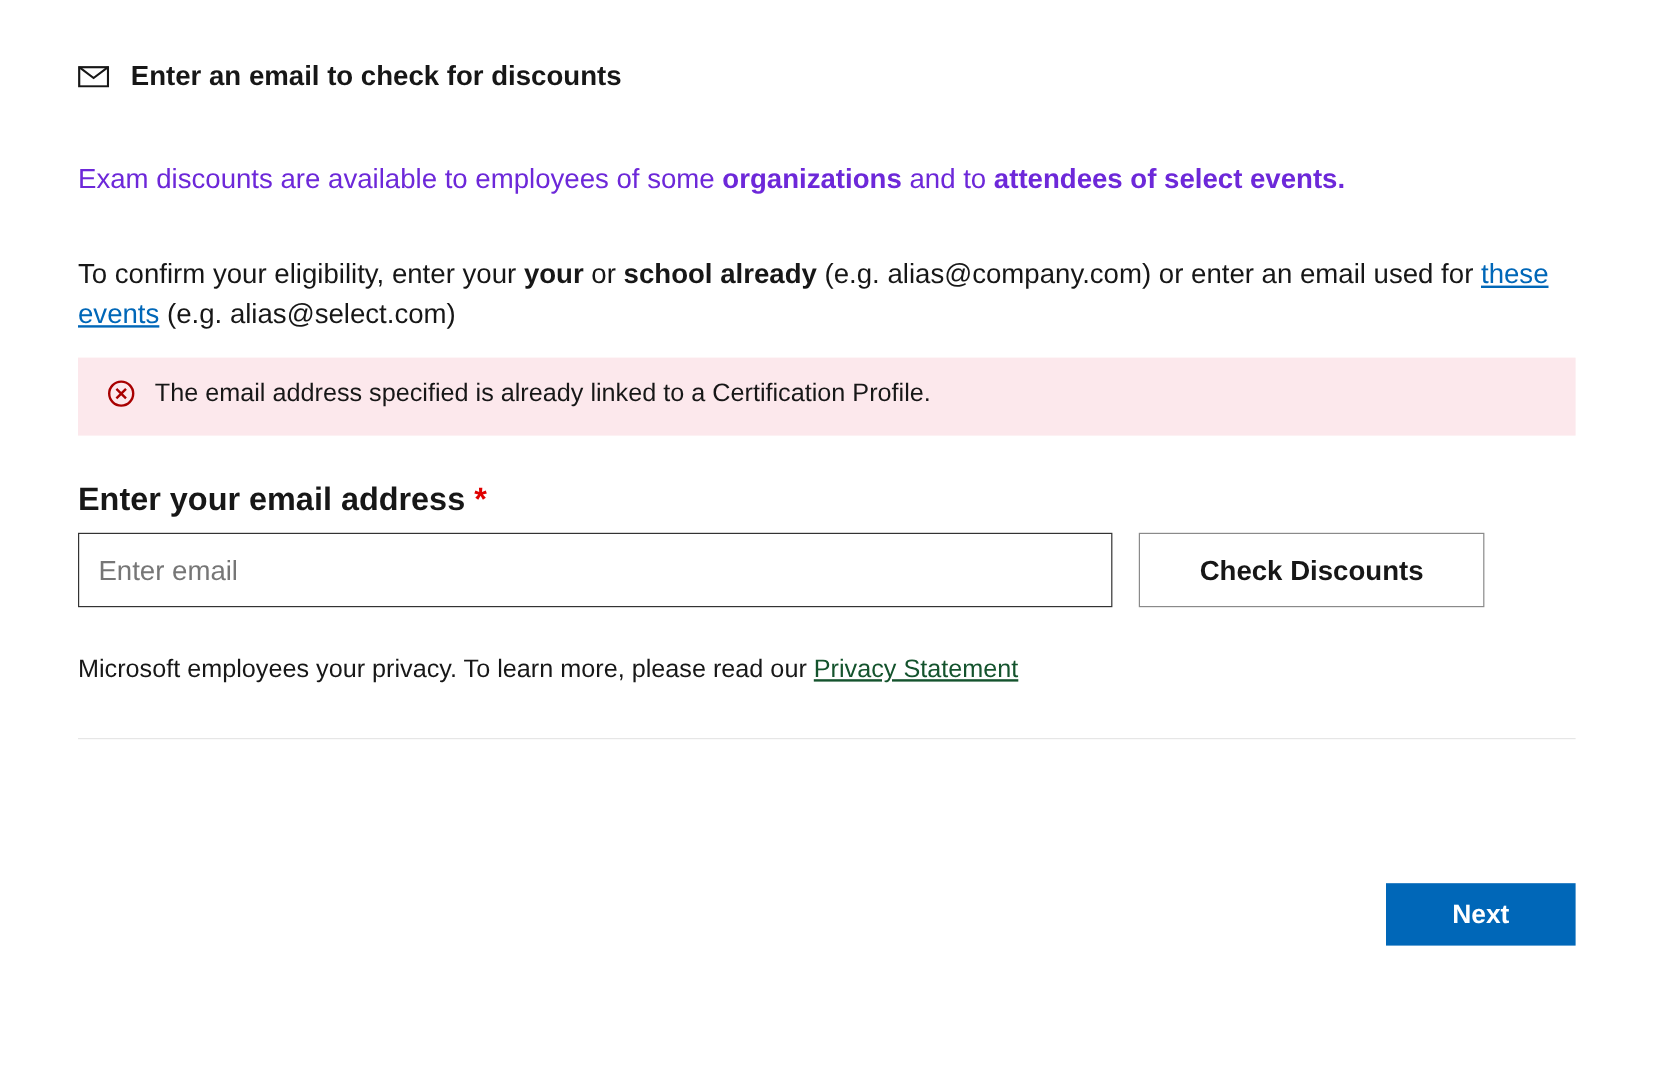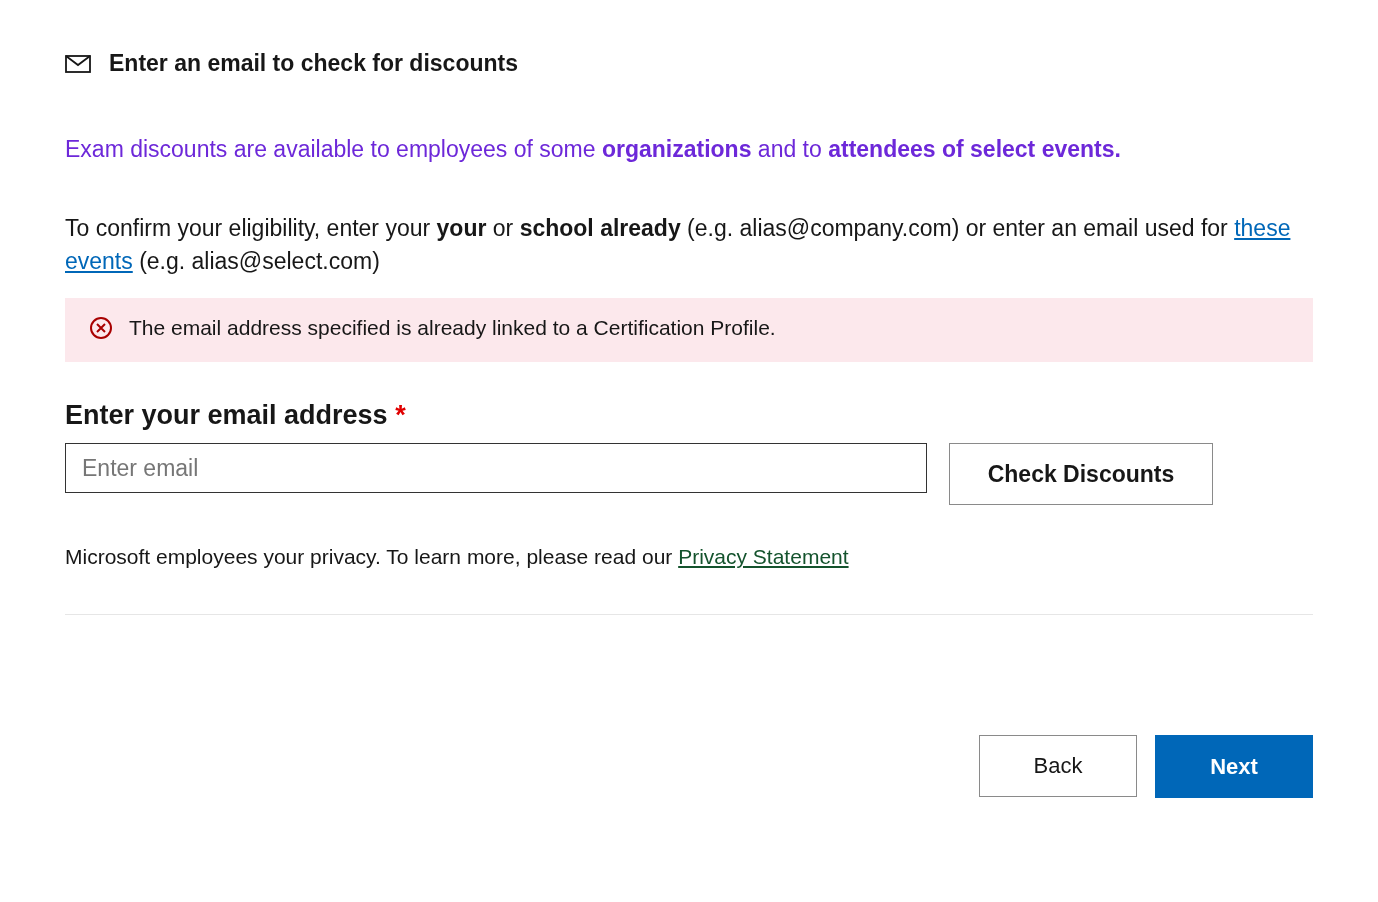--- a/index.html
+++ b/index.html
@@ -79,32 +79,32 @@
       font-weight: 700;
     }
     .input-row {
       display: flex;
       gap: 22px;
       margin-bottom: 40px;
     }
     .email-input {
       flex: 1;
       max-width: 862px;
-      height: 50px;
+      height: 62px;
       border: 1px solid #333;
       padding: 0 16px;
       font-size: 23px;
       font-family: inherit;
       color: #171717;
     }
     .email-input::placeholder {
       color: #767676;
     }
     .check-button {
-      width: 264px;
+      width: 288px;
       height: 62px;
       background: #fff;
       border: 1px solid #8a8a8a;
       font-size: 23px;
       font-weight: 700;
       color: #171717;
       cursor: pointer;
       font-family: inherit;
     }
     .privacy-text {
@@ -132,21 +132,21 @@
       background: #fff;
       border: 1px solid #8a8a8a;
       font-size: 22px;
       font-weight: 400;
       color: #171717;
       cursor: pointer;
       font-family: inherit;
     }
     .next-button {
       width: 158px;
-      height: 63px;
+      height: 52px;
       background: #0067b8;
       border: none;
       font-size: 22px;
       font-weight: 600;
       color: #fff;
       cursor: pointer;
       font-family: inherit;
     }
   </style>
 </head>
@@ -190,15 +190,14 @@
   <button class="check-button">Check Discounts</button>
 </div>
 
 <p class="privacy-text">
   <span>Microsoft employees your privacy. To learn more, please read our </span><a href="#">Privacy Statement</a>
 </p>
 
 <hr class="divider">
 
 <div class="nav-buttons">
-  <button class="back-button">Back</button>
   <button class="next-button">Next</button>
 </div>
 
 </body></html>

